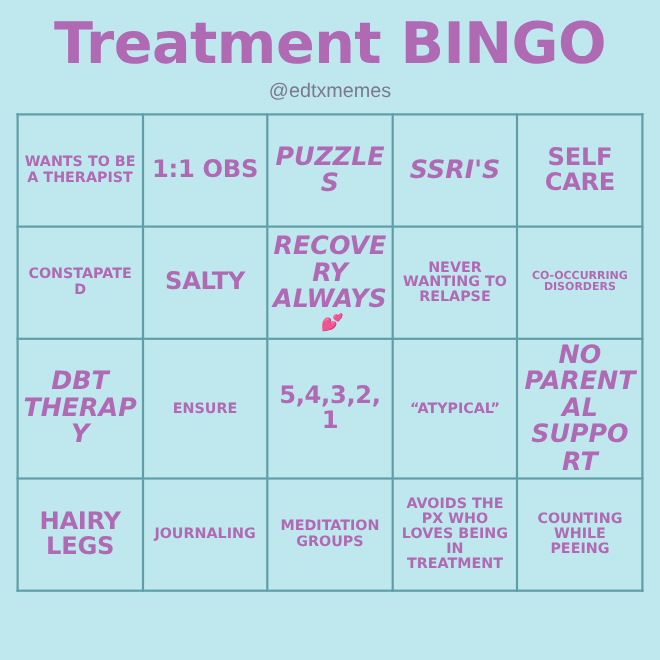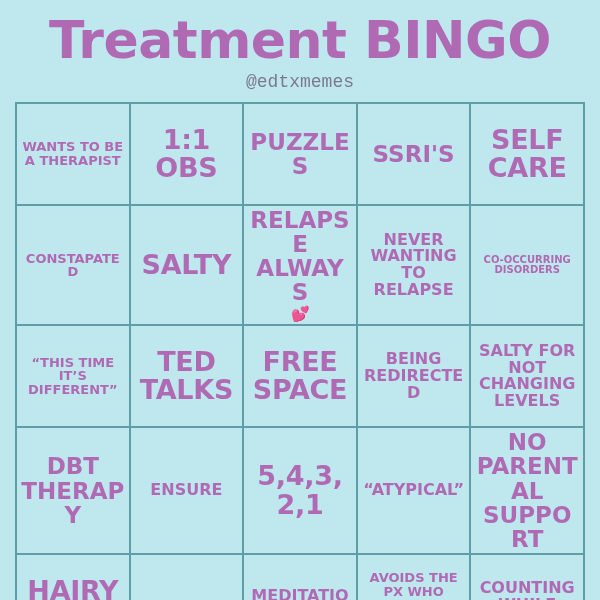--- a/index.html
+++ b/index.html
@@ -26,21 +26,21 @@
     font-family: "DejaVu Sans", sans-serif;
     font-size: 52px;
     font-weight: bold;
     color: #b06ab3;
     letter-spacing: -0.5px;
     line-height: 1;
     margin-top: 14px;
     text-align: center;
   }
   .handle {
-    font-family: Liberation Mono, monospace;
+    font-family: Liberation Sans, sans-serif;
     font-size: 18px;
     color: #7a7a8c;
     margin-top: 6px;
     margin-bottom: 10px;
     text-align: center;
   }
   .grid {
     width: 570px;
     border-collapse: collapse;
     table-layout: fixed;
@@ -50,23 +50,23 @@
     border: 2px solid #5f9ea8;
     height: 96px;
     text-align: center;
     vertical-align: middle;
     padding: 2px 4px;
     color: #b06ab3;
     font-weight: bold;
     line-height: 1.05;
     word-wrap: break-word;
   }
-  .sz-xl { font-size: 27px; letter-spacing: -0.3px; }
-  .sz-lg { font-size: 23px; }
-  .sz-md { font-size: 16px; }
+  .sz-xl { font-size: 22px; letter-spacing: -0.3px; }
+  .sz-lg { font-size: 23px; font-style: italic; }
+  .sz-md { font-size: 13px; }
   .sz-sm { font-size: 13px; }
   .sz-xs { font-size: 10px; }
   .hearts {
     display: block;
     font-size: 15px;
     color: #ff5fa2;
     margin-top: 2px;
     letter-spacing: -2px;
   }
 </style>
@@ -81,30 +81,23 @@
         <tr>
           <td class="sz-sm"><span>WANTS TO BE A THERAPIST</span></td>
           <td class="sz-xl"><span>1:1 OBS</span></td>
           <td class="sz-lg"><span>PUZZLES</span></td>
           <td class="sz-lg"><span>SSRI'S</span></td>
           <td class="sz-xl"><span>SELF CARE</span></td>
         </tr>
         <tr>
           <td class="sz-sm"><span>CONSTAPATED</span></td>
           <td class="sz-xl"><span>SALTY</span></td>
-          <td class="sz-lg"><span>RELAPSE ALWAYS</span><span class="hearts">💕</span></td>
+          <td class="sz-lg"><span>RECOVERY ALWAYS</span><span class="hearts">💕</span></td>
           <td class="sz-md"><span>NEVER WANTING TO RELAPSE</span></td>
           <td class="sz-xs"><span>CO-OCCURRING DISORDERS</span></td>
-        </tr>
-        <tr>
-          <td class="sz-sm"><span>“THIS TIME IT’S DIFFERENT”</span></td>
-          <td class="sz-xl"><span>TED TALKS</span></td>
-          <td class="sz-xl"><span>FREE SPACE</span></td>
-          <td class="sz-md"><span>BEING REDIRECTED</span></td>
-          <td class="sz-md"><span>SALTY FOR NOT CHANGING LEVELS</span></td>
         </tr>
         <tr>
           <td class="sz-lg"><span>DBT THERAPY</span></td>
           <td class="sz-md"><span>ENSURE</span></td>
           <td class="sz-xl"><span>5,4,3,2,1</span></td>
           <td class="sz-md"><span>“ATYPICAL”</span></td>
           <td class="sz-lg"><span>NO PARENTAL SUPPORT</span></td>
         </tr>
         <tr>
           <td class="sz-xl"><span>HAIRY LEGS</span></td>

